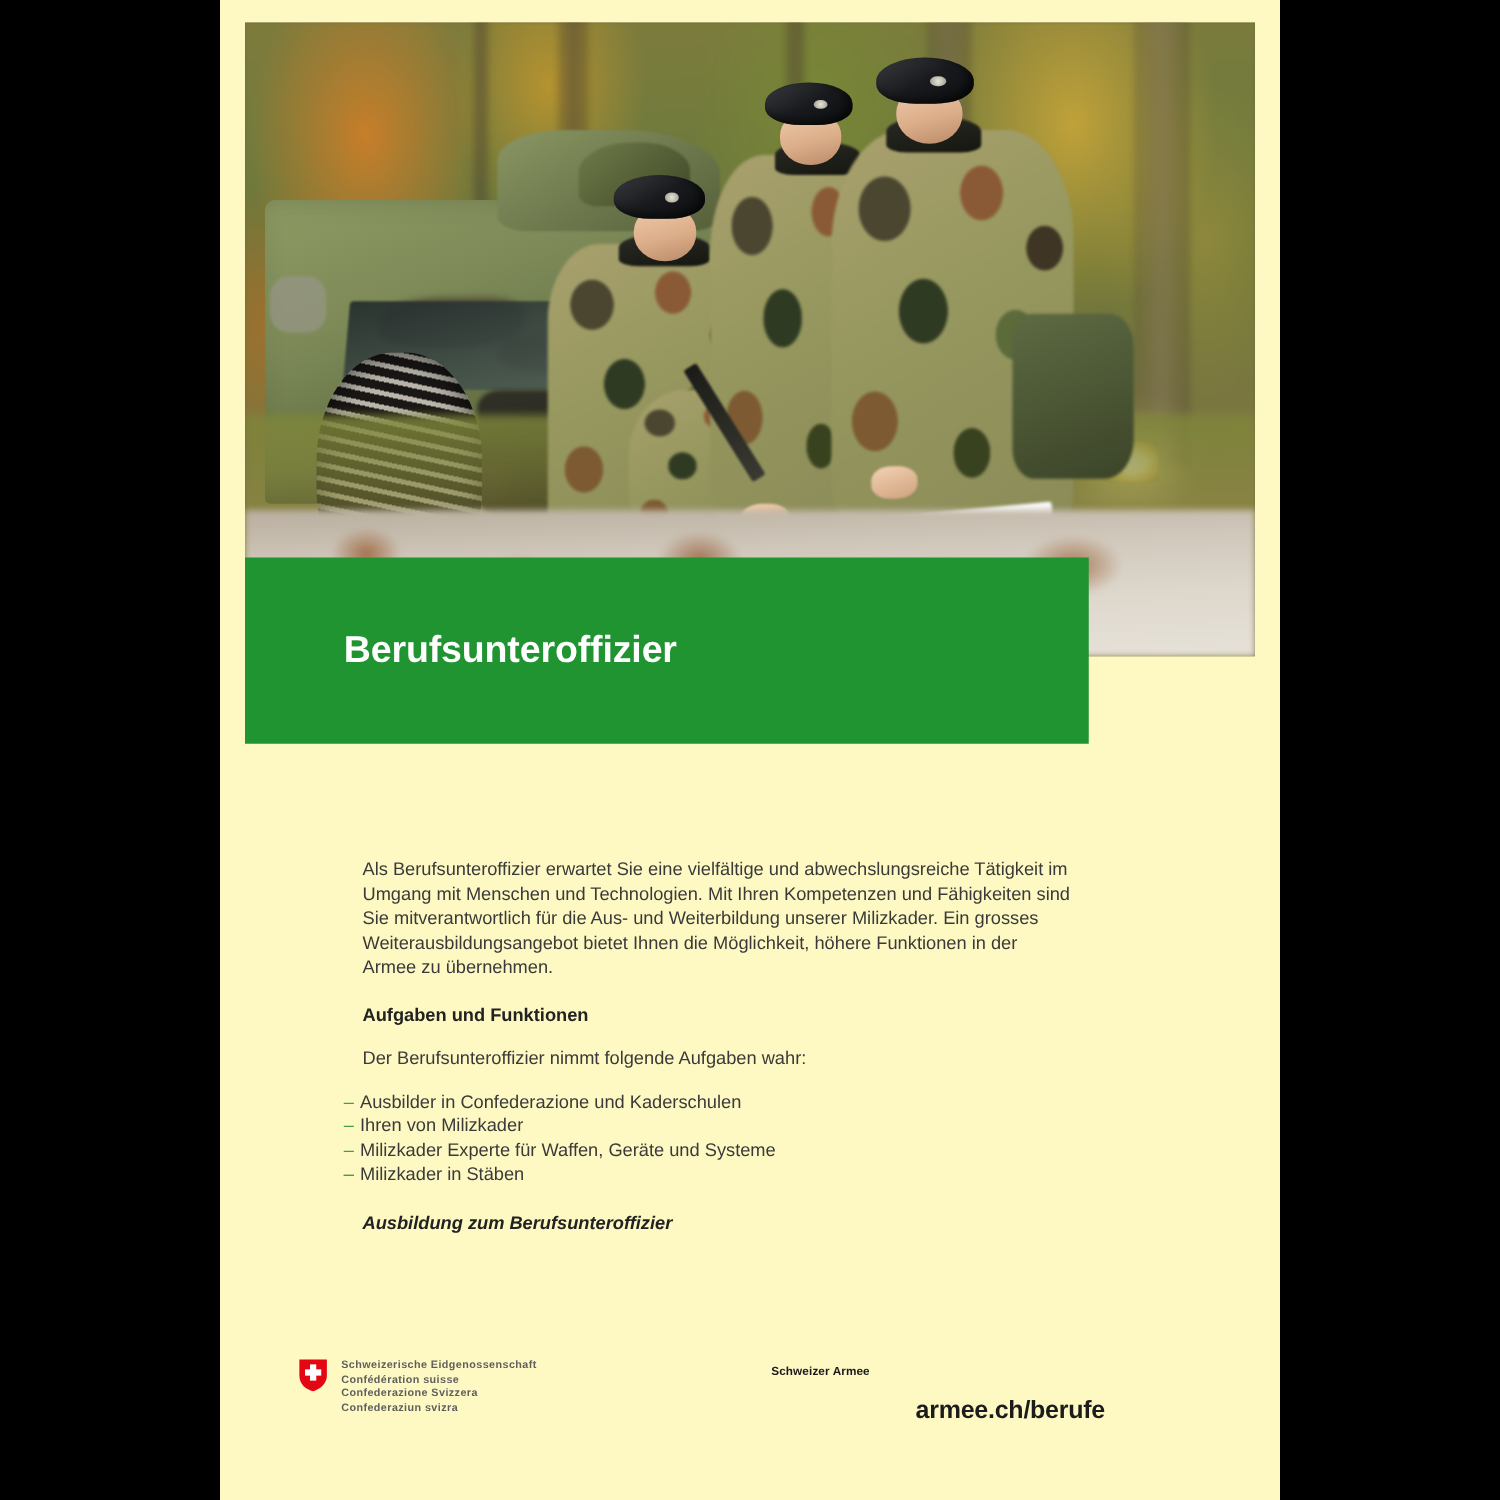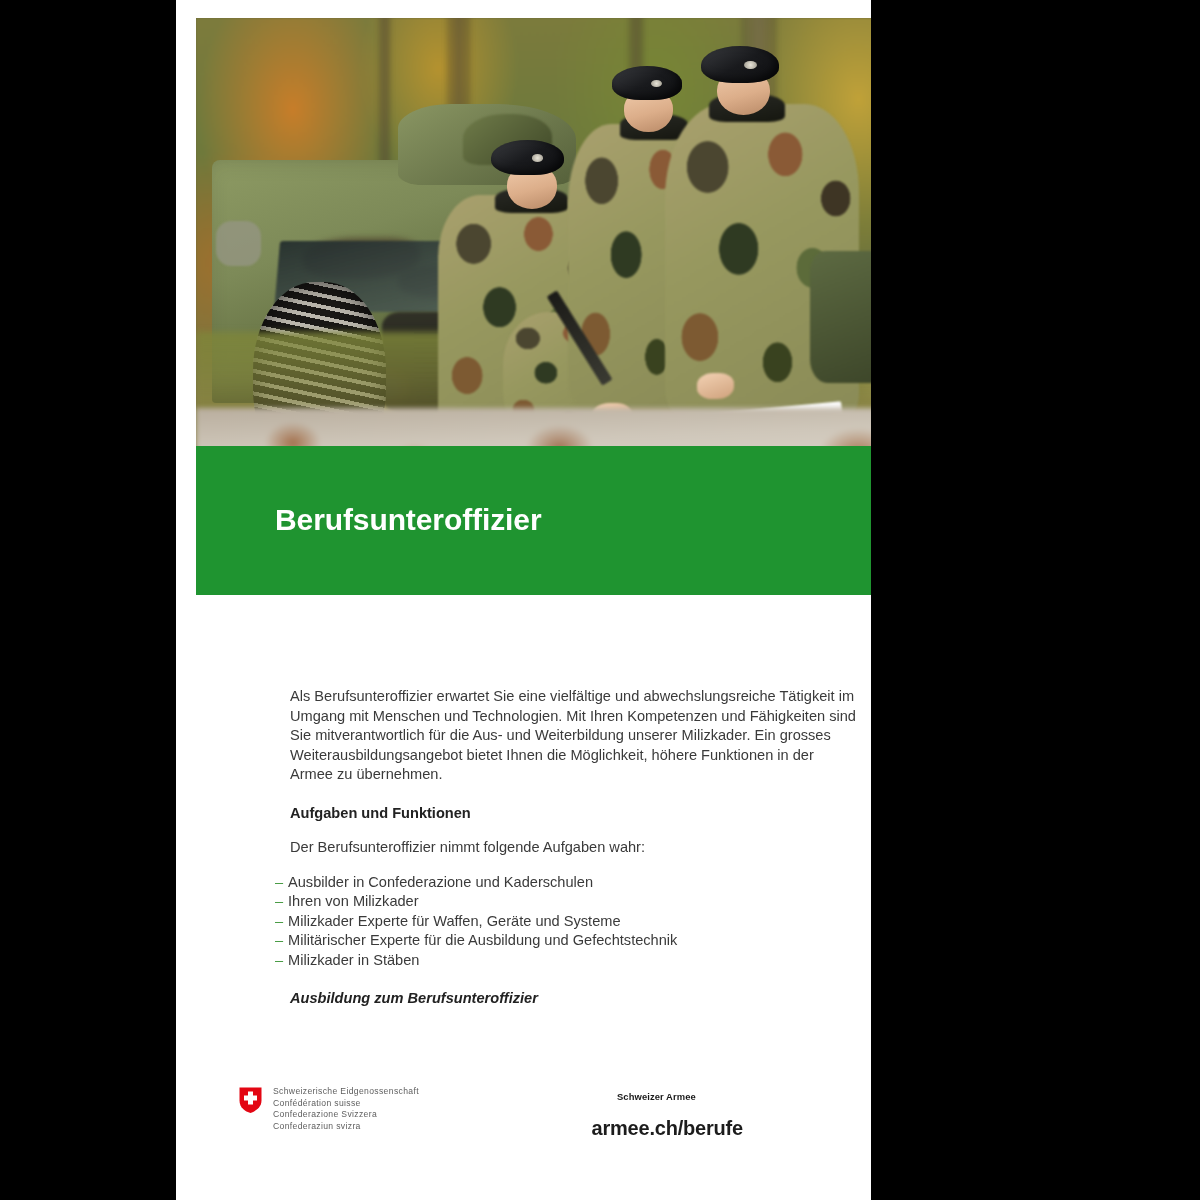--- a/index.html
+++ b/index.html
@@ -9,22 +9,22 @@
     width: 1200px; height: 1200px;
     background: #000000;
     font-family: "Liberation Sans", sans-serif;
     overflow: hidden;
   }
 
   
   #page-sheet {
     position: absolute;
     left: 176px; top: 0;
-    width: 695px; height: 1200px;
-    background: #ffffff;
+    width: 848px; height: 1200px;
+    background: #fef9c3;
     overflow: hidden;
   }
 
   
   #hero-photo {
     position: absolute;
     left: 20px; top: 18px;
     width: 808px; height: 507px;
     overflow: hidden;
     background: #6d6a3a;
@@ -233,32 +233,33 @@
     align-items: flex-start;
     gap: 10px;
   }
   .swiss-shield { width: 25px; height: 28px; flex: none; }
   .fed-names {
     font-size: 8.6px;
     line-height: 11.6px;
     color: #5e5e5e;
     letter-spacing: .35px;
     white-space: nowrap;
+    font-weight: bold;
   }
   #army-wordmark {
     position: absolute;
     left: 441px; top: 1091px;
     font-size: 9.4px;
     font-weight: bold;
     color: #1a1a1a;
     letter-spacing: .1px;
   }
   #site-url {
     position: absolute;
-    right: 128px; top: 1117px;
+    right: 140px; top: 1117px;
     font-size: 20px;
     font-weight: bold;
     color: #1c1c1c;
     letter-spacing: -0.2px;
   }
 </style>
 </head>
 <body>
 
 <div id="page-sheet">
@@ -333,21 +334,20 @@
       <li>
         <span class="dash">–</span>
         <span>Ihren von Milizkader</span>
       </li>
       <li>
         <span class="dash">–</span>
         <span>Milizkader Experte für Waffen, Geräte und Systeme</span>
       </li>
       <li>
         <span class="dash">–</span>
-        <span>Militärischer Experte für die Ausbildung und Gefechtstechnik</span>
       </li>
       <li>
         <span class="dash">–</span>
         <span>Milizkader in Stäben</span>
       </li>
     </ul>
 
     <p class="section-head block-gap">Ausbildung zum Berufsunteroffizier</p>
   </div>
 

